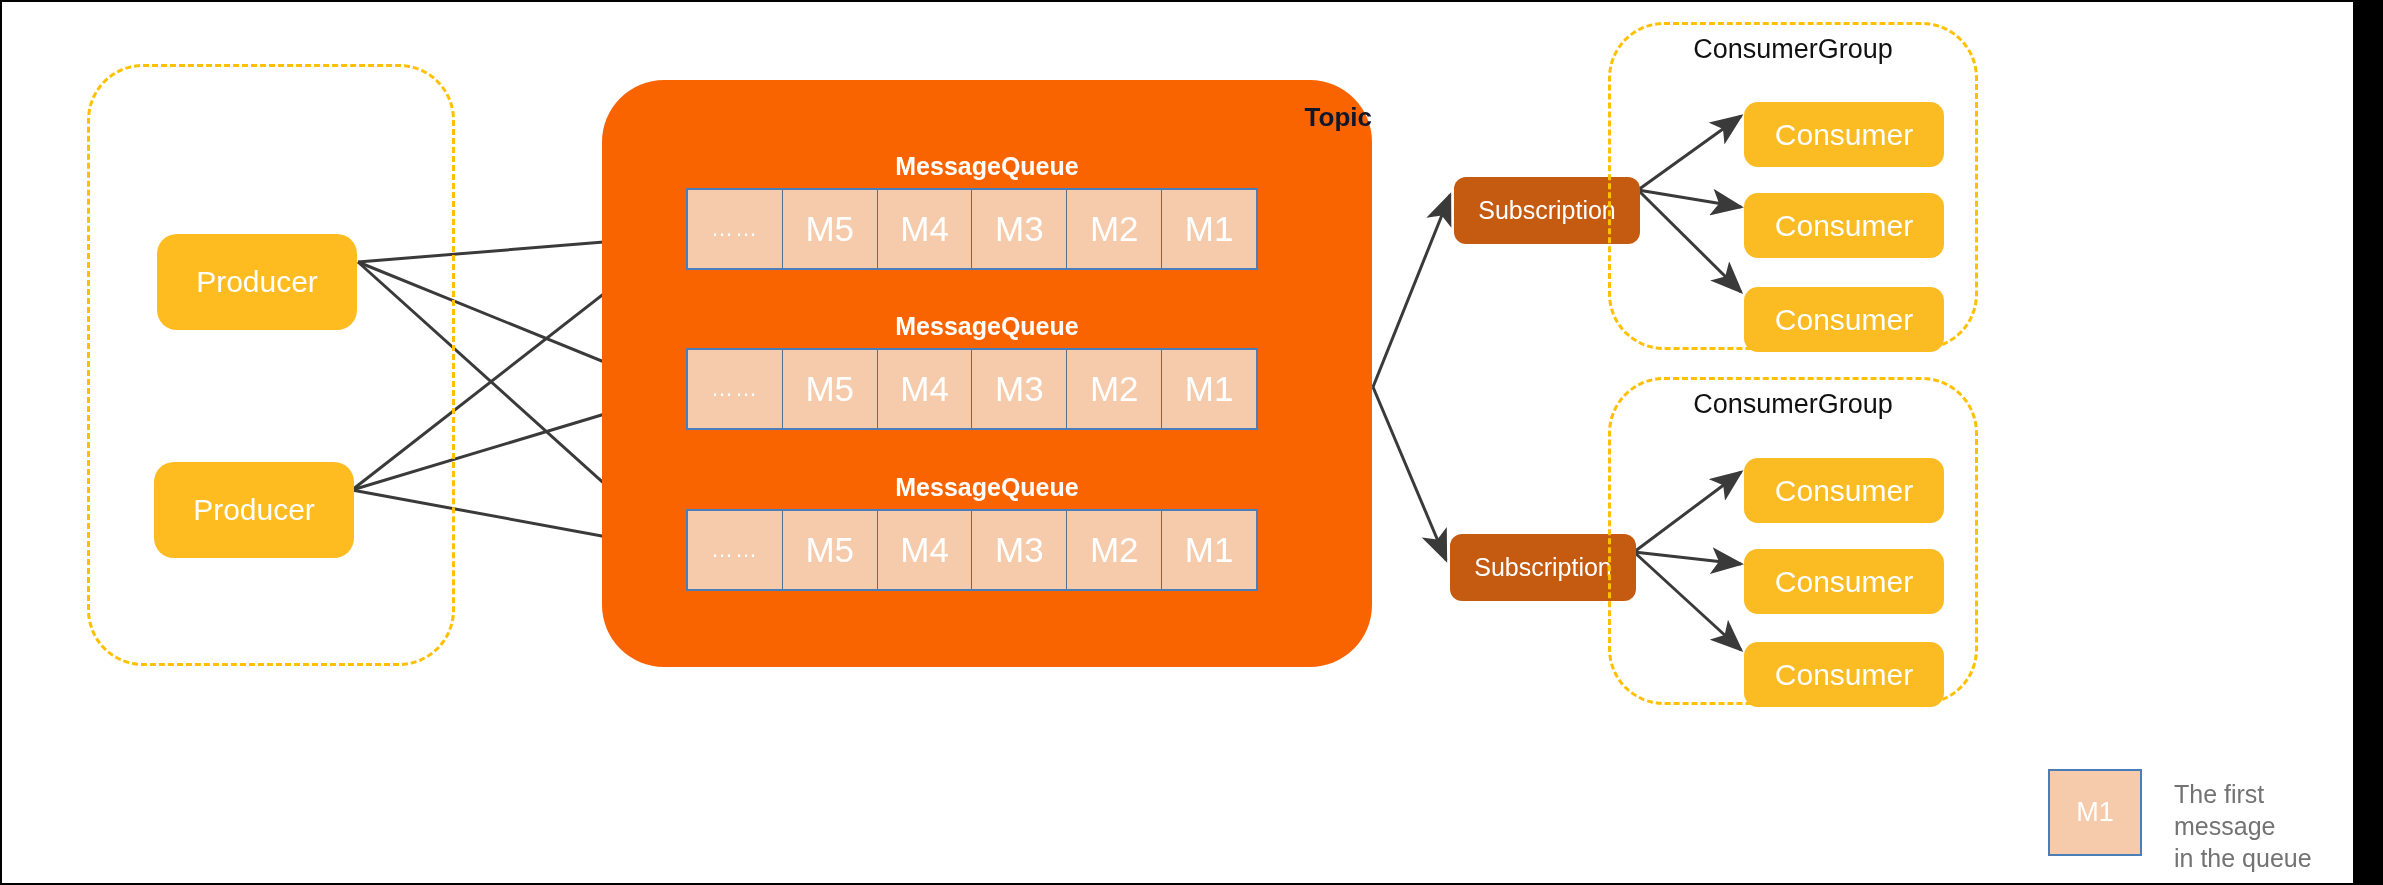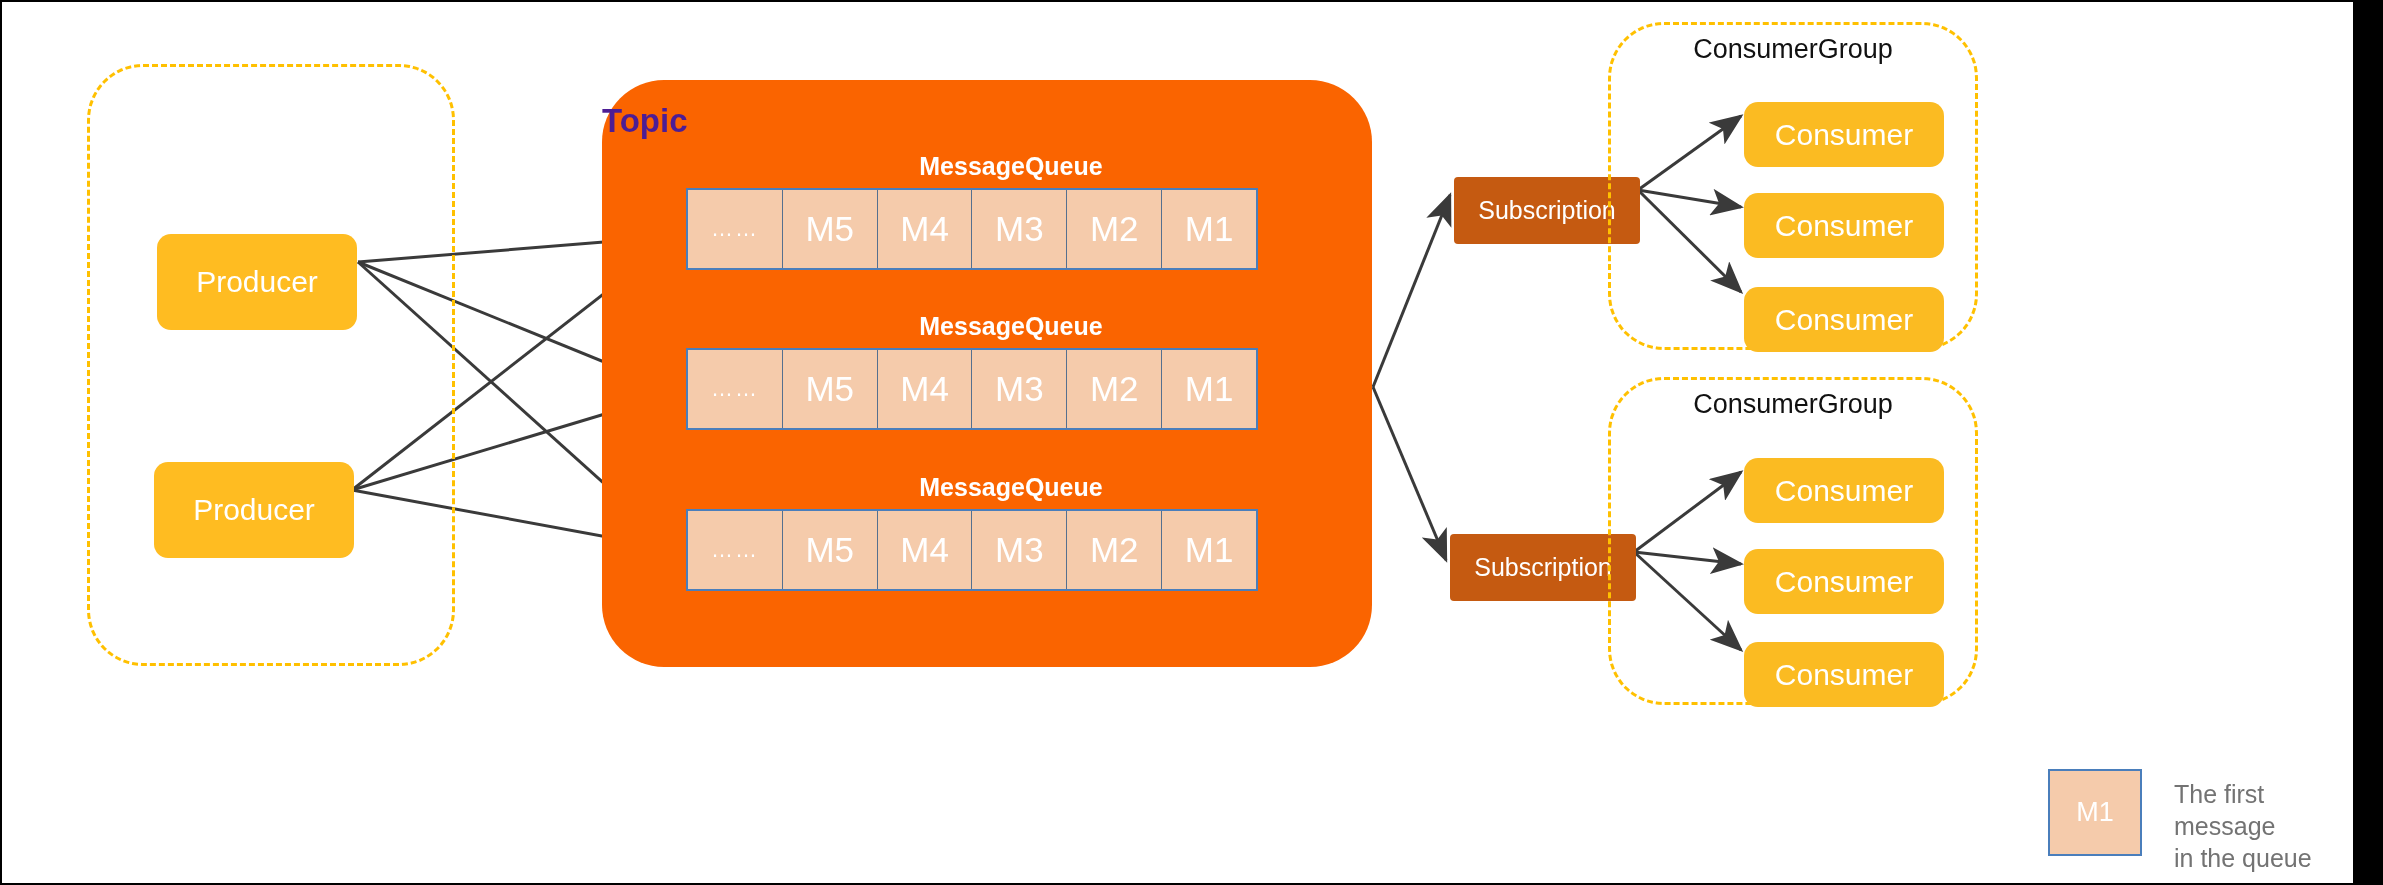--- a/index.html
+++ b/index.html
@@ -10,29 +10,29 @@
   #rightband{position:absolute;left:2355px;top:0;width:28px;height:885px;background:#000000;}
 
   svg.wires{position:absolute;left:0;top:0;width:2355px;height:885px;pointer-events:none;}
 
   .dashgroup{position:absolute;border:3px dashed #FFC000;border-radius:56px;box-sizing:border-box;background:transparent;}
 
   .grouplabel{position:absolute;color:#111111;font-size:27px;text-align:center;white-space:nowrap;}
 
   .node{position:absolute;border-radius:14px;display:flex;align-items:center;justify-content:center;
         color:#ffffff;box-sizing:border-box;margin-top:20px;}
-  .producer{background:#FFBC21;font-size:30px;}
+  .producer{background:#FFBC21;font-size:30px;border-radius:20px;}
   .consumer{background:#FBBB22;font-size:30px;}
-  .subscription{background:#C55A11;font-size:25px;border-radius:4px;}
+  .subscription{background:#C55A11;font-size:25px;border-radius:12px;}
 
   #topic{position:absolute;background:#FA6400;border-radius:62px;box-sizing:border-box;}
-  .topic-title{position:absolute;width:100%;text-align:left;color:#4c1d95;font-size:33px;font-weight:bold;}
+  .topic-title{position:absolute;width:100%;text-align:right;color:#0f172a;font-size:26px;font-weight:bold;}
 
   .mq{position:absolute;}
-  .mq-label{position:absolute;width:100%;text-align:center;color:#ffffff;font-size:25px;font-weight:bold;padding-left:24px;}
+  .mq-label{position:absolute;width:100%;text-align:center;color:#ffffff;font-size:25px;font-weight:bold;}
   .mq-row{position:absolute;display:flex;border:2px solid #4A7EBB;box-sizing:border-box;background:#F5CBAB;}
   .cell{flex:1 1 0;border-right:1px solid #55708F;box-sizing:border-box;display:flex;align-items:center;
         justify-content:center;color:#ffffff;font-size:35px;}
   .cell:last-child{border-right:none;}
   .cell.ellipsis{font-size:22px;letter-spacing:2px;}
 
   #legend-swatch{position:absolute;background:#F5CBAB;border:2px solid #4A7EBB;box-sizing:border-box;
                  display:flex;align-items:center;justify-content:center;color:#ffffff;font-size:27px;}
   #legend-text{position:absolute;color:#737373;font-size:25px;line-height:1.28;white-space:pre-line;}
 </style>

